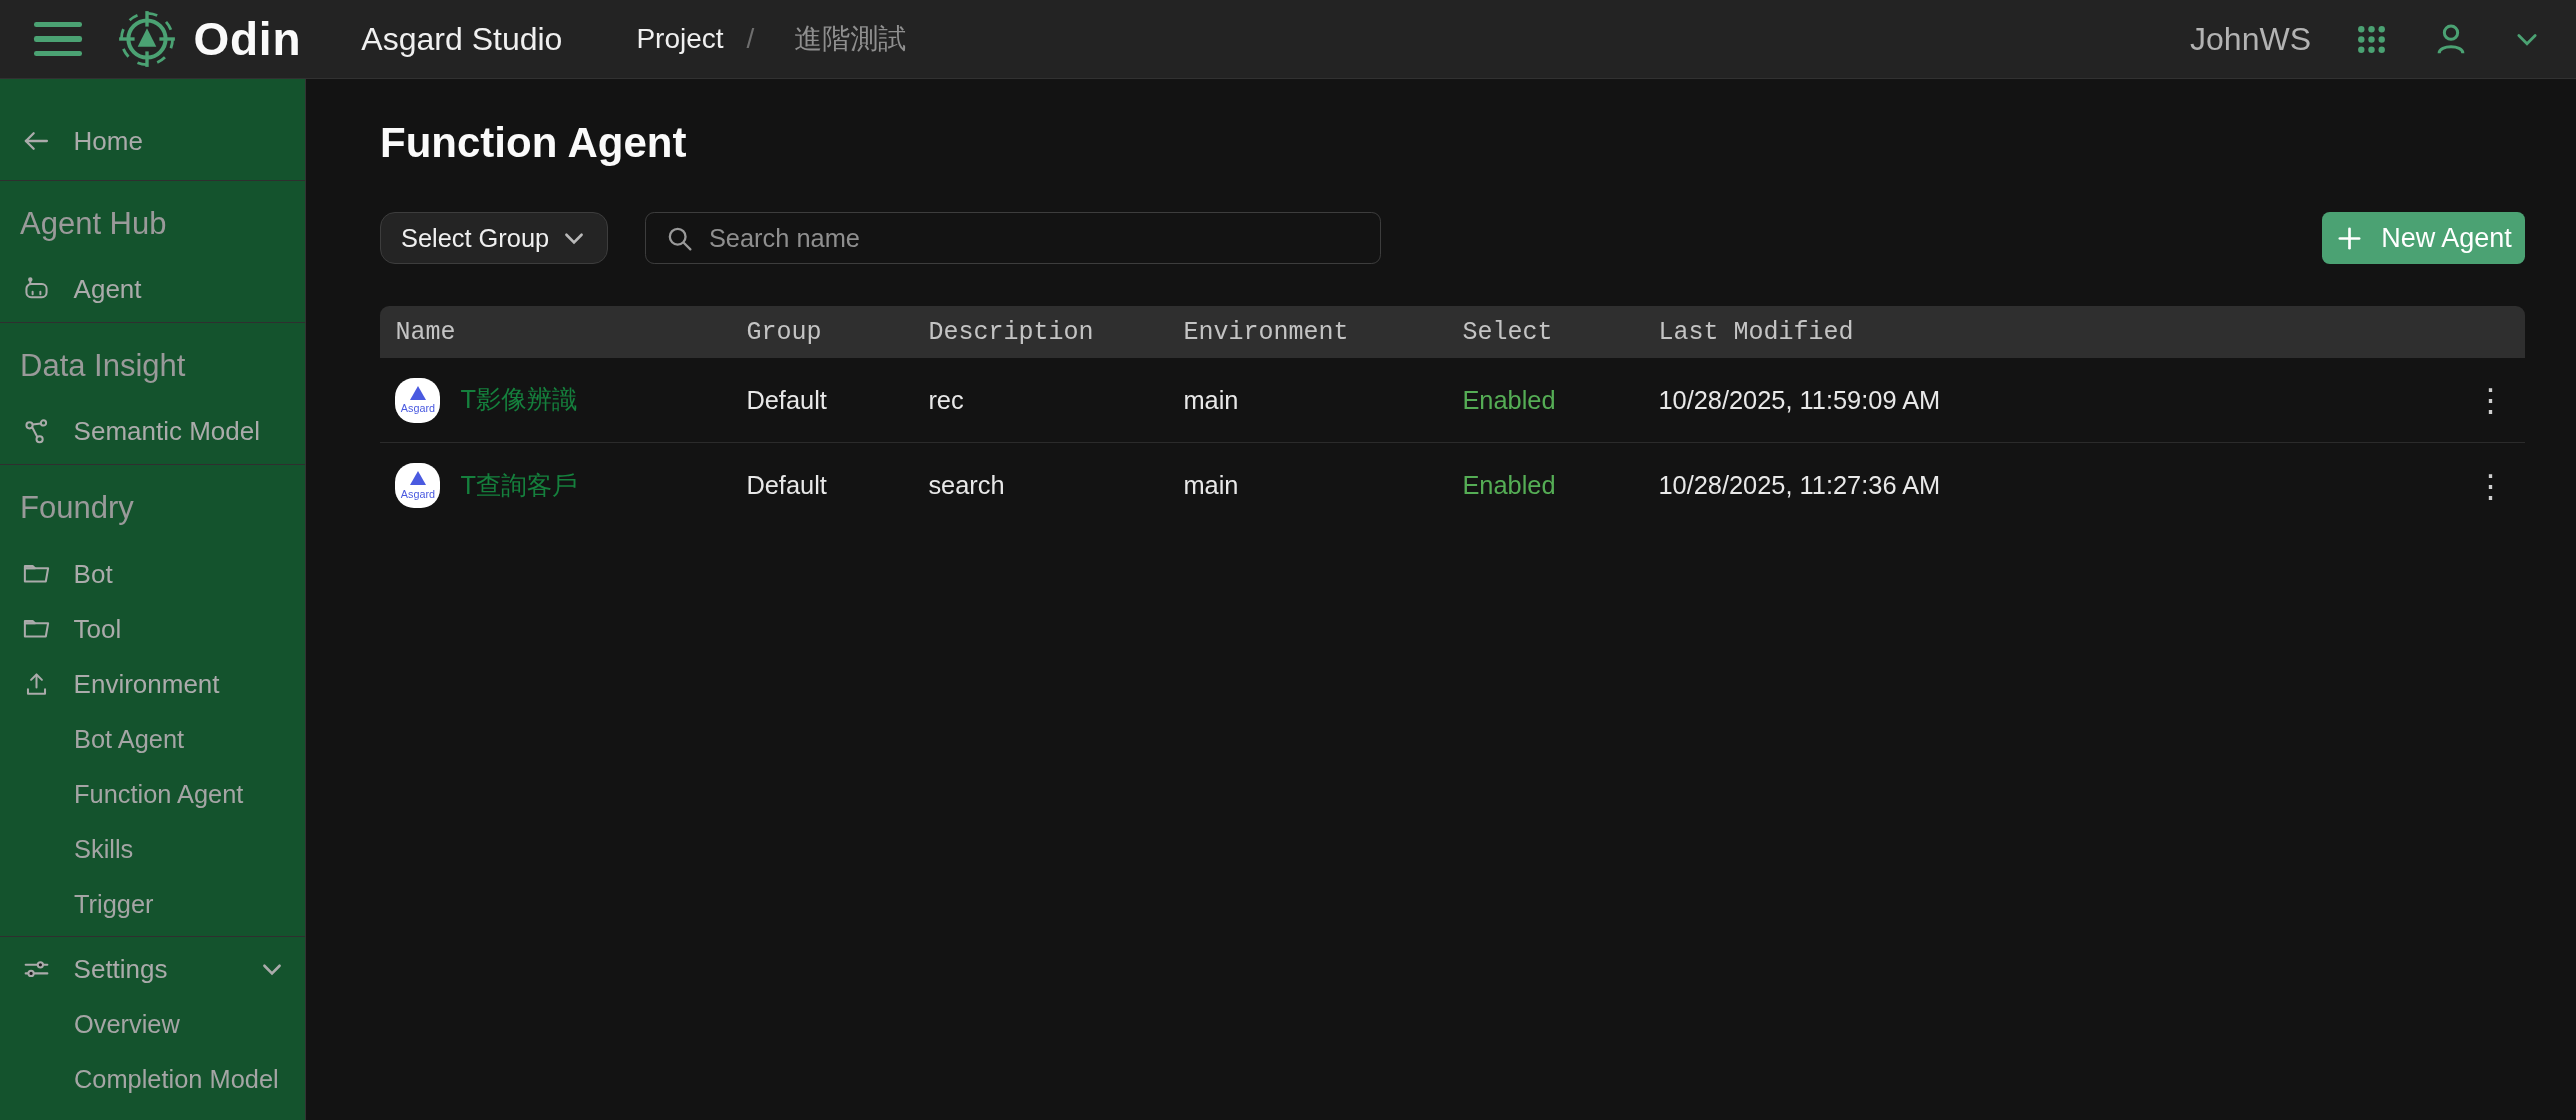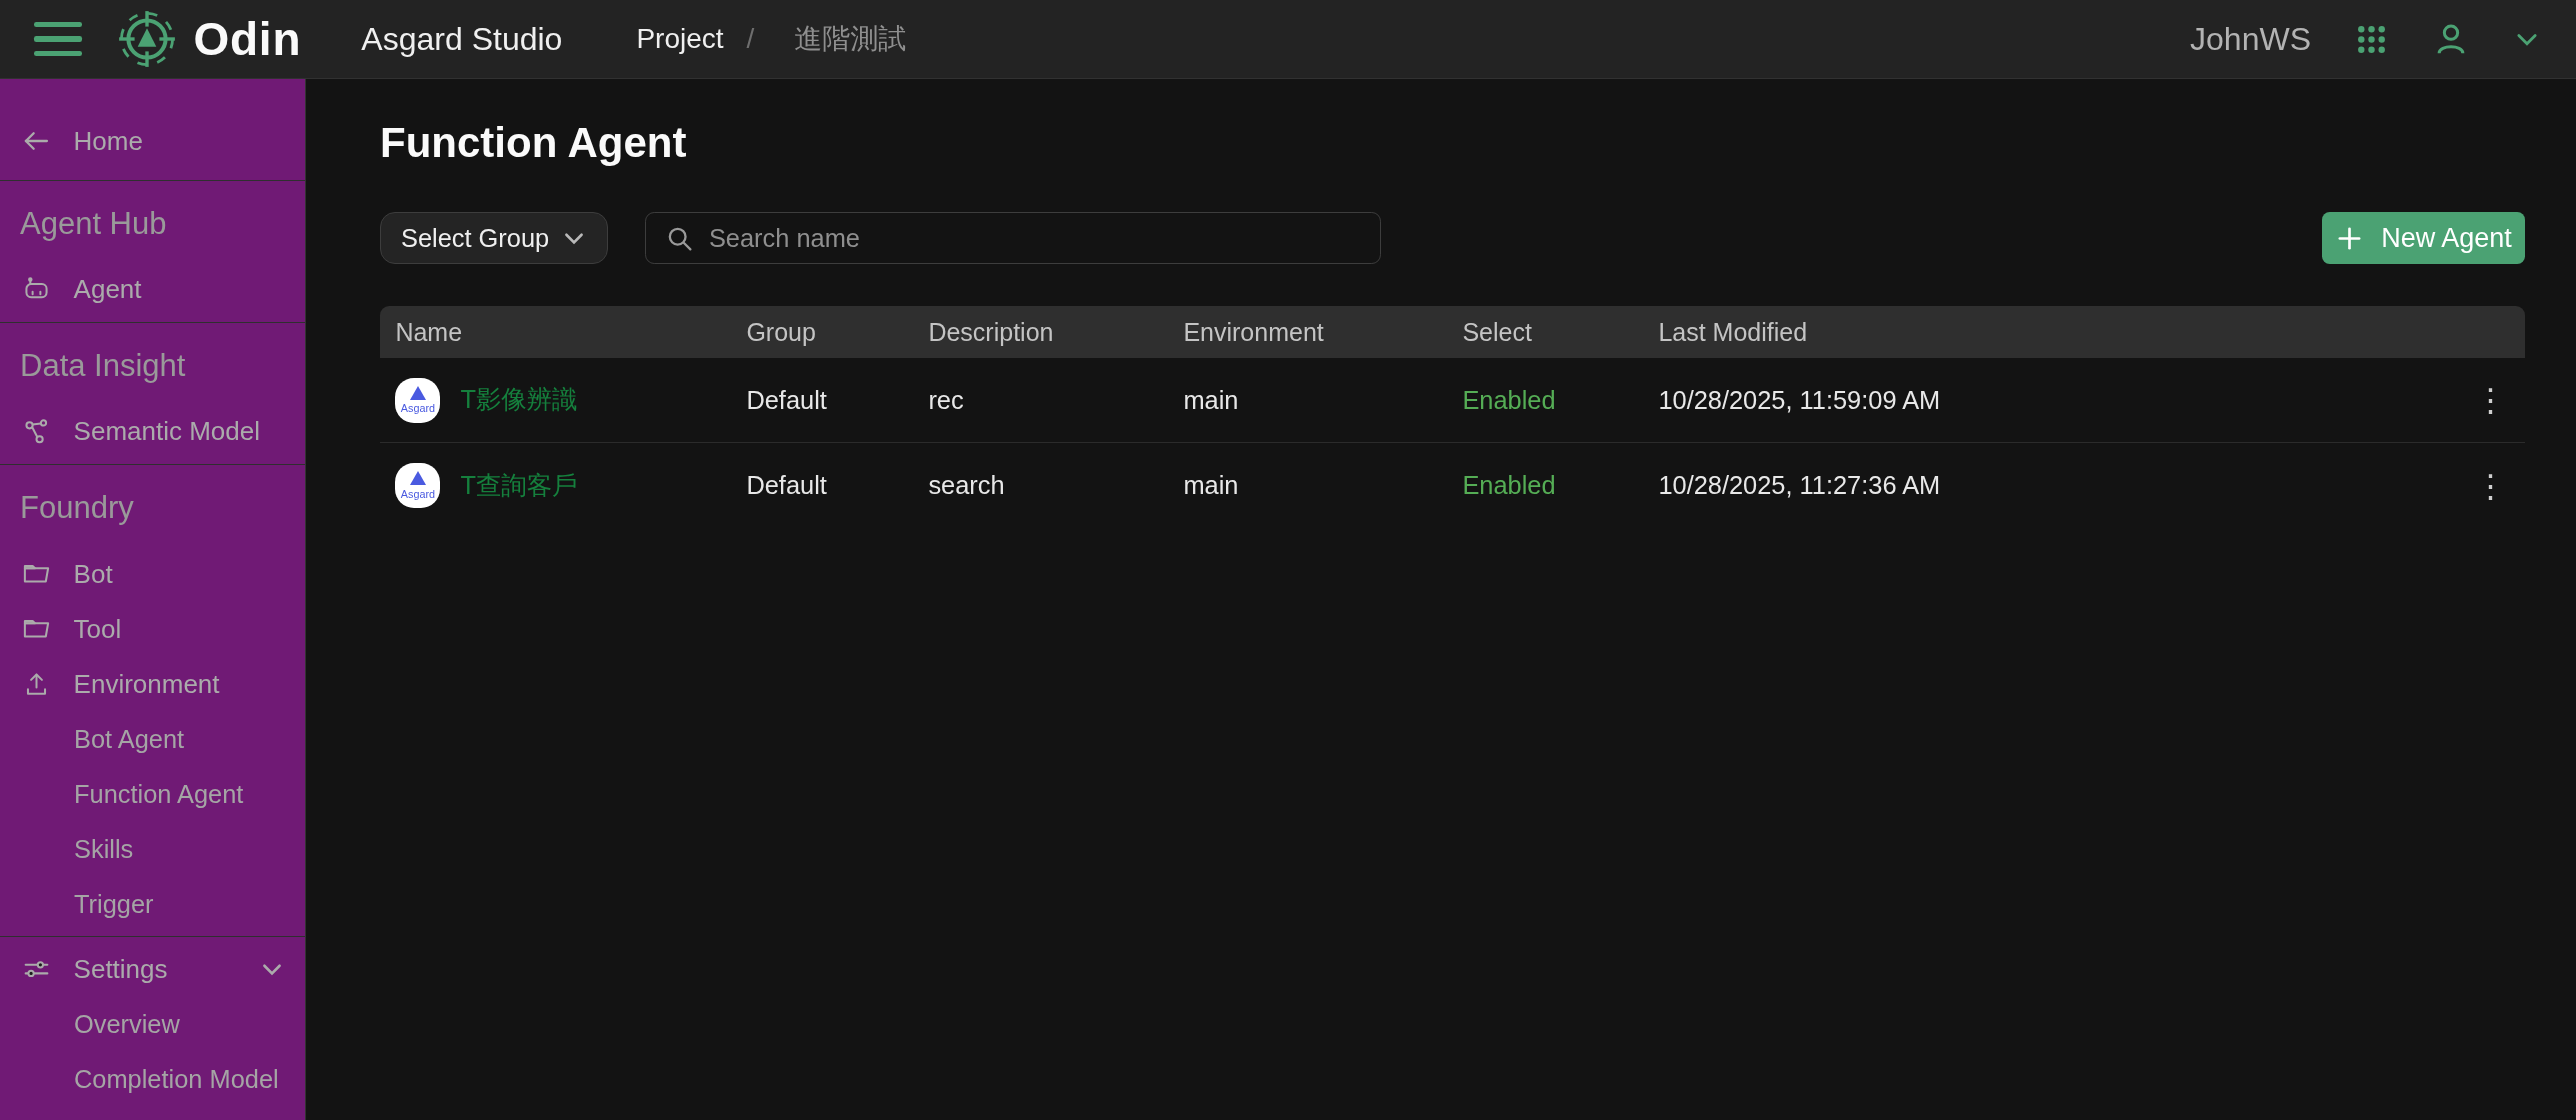--- a/index.html
+++ b/index.html
@@ -29,21 +29,21 @@
   .crumb-current { margin-left: 40px; font-size: 28px; color: #8f8f8f; }
   .topbar-spacer { flex: 1; }
   .username { font-size: 32px; color: #b3b3b3; text-align: right; }
   .topbar-icon { margin-left: 43px; display: flex; align-items: center; cursor: pointer; }
 
   
   .sidebar {
     position: fixed;
     top: 79px; left: 0; bottom: 0;
     width: 306px;
-    background: #701a75;
+    background: #14532d;
     border-right: 0.8px solid #333333;
     padding-top: 28px;
     overflow: hidden;
   }
   .nav-item {
     height: 55px;
     display: flex;
     align-items: center;
     padding: 0 20px;
     color: #ababab;
@@ -128,20 +128,21 @@
     grid-template-columns: 351px 182px 255px 279px 196px 1fr 69px;
     align-items: center;
     padding-left: 15.4px;
   }
   .t-head {
     height: 52px;
     background: #2f2f2f;
     border-radius: 9.2px 9.2px 0 0;
     color: #c4c4c4;
     font-size: 25px;
+    font-family: Liberation Mono, monospace;
   }
   .t-row { height: 85px; font-size: 25.4px; color: #e8e8e8; }
   .t-row:not(:last-child) { border-bottom: 0.8px solid #2b2b2b; }
   .name-cell { display: flex; align-items: center; }
   .agent-avatar {
     width: 45px; height: 45px;
     background: #ffffff;
     border-radius: 19px;
     display: flex; flex-direction: column; align-items: center; justify-content: center;
     margin-right: 20px;

